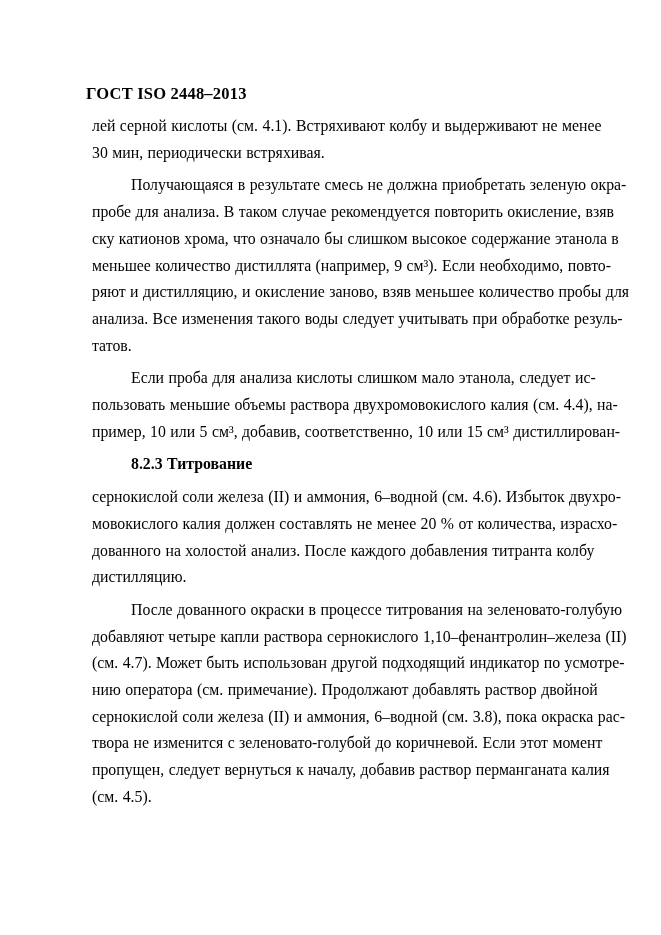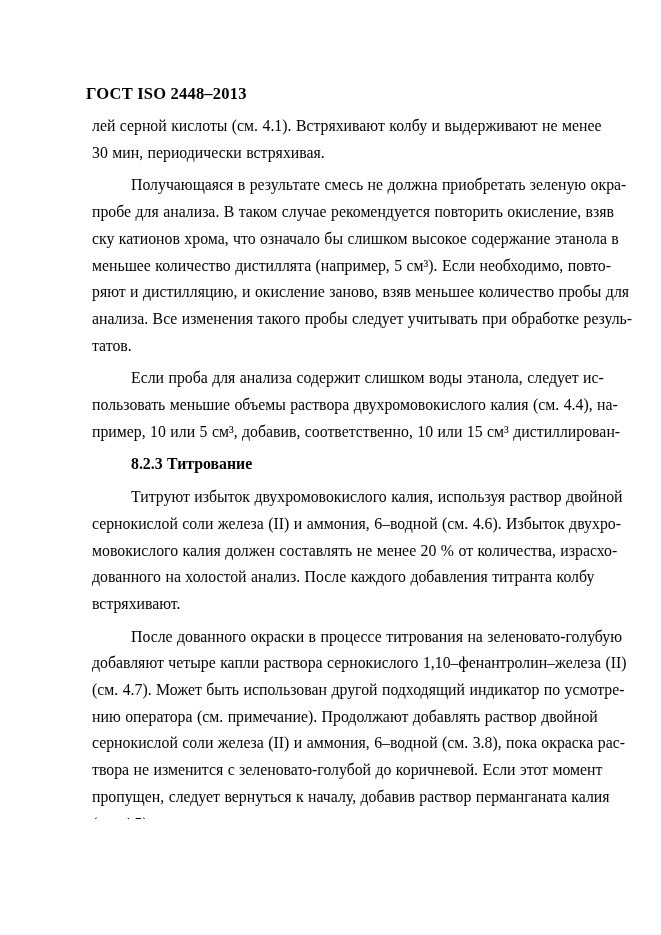--- a/index.html
+++ b/index.html
@@ -63,39 +63,38 @@
     <div class="doc-header">ГОСТ ISO 2448–2013</div>
     <main>
         <p class="para">
           <span class="line">лей серной кислоты (см. 4.1). Встряхивают колбу и выдерживают не менее</span>
           <span class="line last">30 мин, периодически встряхивая.</span>
         </p>
         <p class="para">
           <span class="line first-indent">Получающаяся в результате смесь не должна приобретать зеленую окра-</span>
           <span class="line">пробе для анализа. В таком случае рекомендуется повторить окисление, взяв</span>
           <span class="line">ску катионов хрома, что означало бы слишком высокое содержание этанола в</span>
-          <span class="line">меньшее количество дистиллята (например, 5 см³). Если необходимо, повто-</span>
+          <span class="line">меньшее количество дистиллята (например, 9 см³). Если необходимо, повто-</span>
           <span class="line">ряют и дистилляцию, и окисление заново, взяв меньшее количество пробы для</span>
-          <span class="line">анализа. Все изменения такого пробы следует учитывать при обработке резуль-</span>
+          <span class="line">анализа. Все изменения такого воды следует учитывать при обработке резуль-</span>
           <span class="line last">татов.</span>
         </p>
         <p class="para">
-          <span class="line first-indent">Если проба для анализа содержит слишком воды этанола, следует ис-</span>
+          <span class="line first-indent">Если проба для анализа кислоты слишком мало этанола, следует ис-</span>
           <span class="line">пользовать меньшие объемы раствора двухромовокислого калия (см. 4.4), на-</span>
           <span class="line">пример, 10 или 5 см³, добавив, соответственно, 10 или 15 см³ дистиллирован-</span>
         </p>
         <p class="para bold">
           <span class="line last first-indent">8.2.3 Титрование</span>
         </p>
         <p class="para">
-          <span class="line first-indent">Титруют избыток двухромовокислого калия, используя раствор двойной</span>
           <span class="line">сернокислой соли железа (II) и аммония, 6–водной (см. 4.6). Избыток двухро-</span>
           <span class="line">мовокислого калия должен составлять не менее 20 % от количества, израсхо-</span>
           <span class="line">дованного на холостой анализ. После каждого добавления титранта колбу</span>
-          <span class="line last">встряхивают.</span>
+          <span class="line last">дистилляцию.</span>
         </p>
         <p class="para">
           <span class="line first-indent">После дованного окраски в процессе титрования на зеленовато-голубую</span>
           <span class="line">добавляют четыре капли раствора сернокислого 1,10–фенантролин–железа (II)</span>
           <span class="line">(см. 4.7). Может быть использован другой подходящий индикатор по усмотре-</span>
           <span class="line">нию оператора (см. примечание). Продолжают добавлять раствор двойной</span>
           <span class="line">сернокислой соли железа (II) и аммония, 6–водной (см. 3.8), пока окраска рас-</span>
           <span class="line">твора не изменится с зеленовато-голубой до коричневой. Если этот момент</span>
           <span class="line">пропущен, следует вернуться к началу, добавив раствор перманганата калия</span>
           <span class="line last">(см. 4.5).</span>

